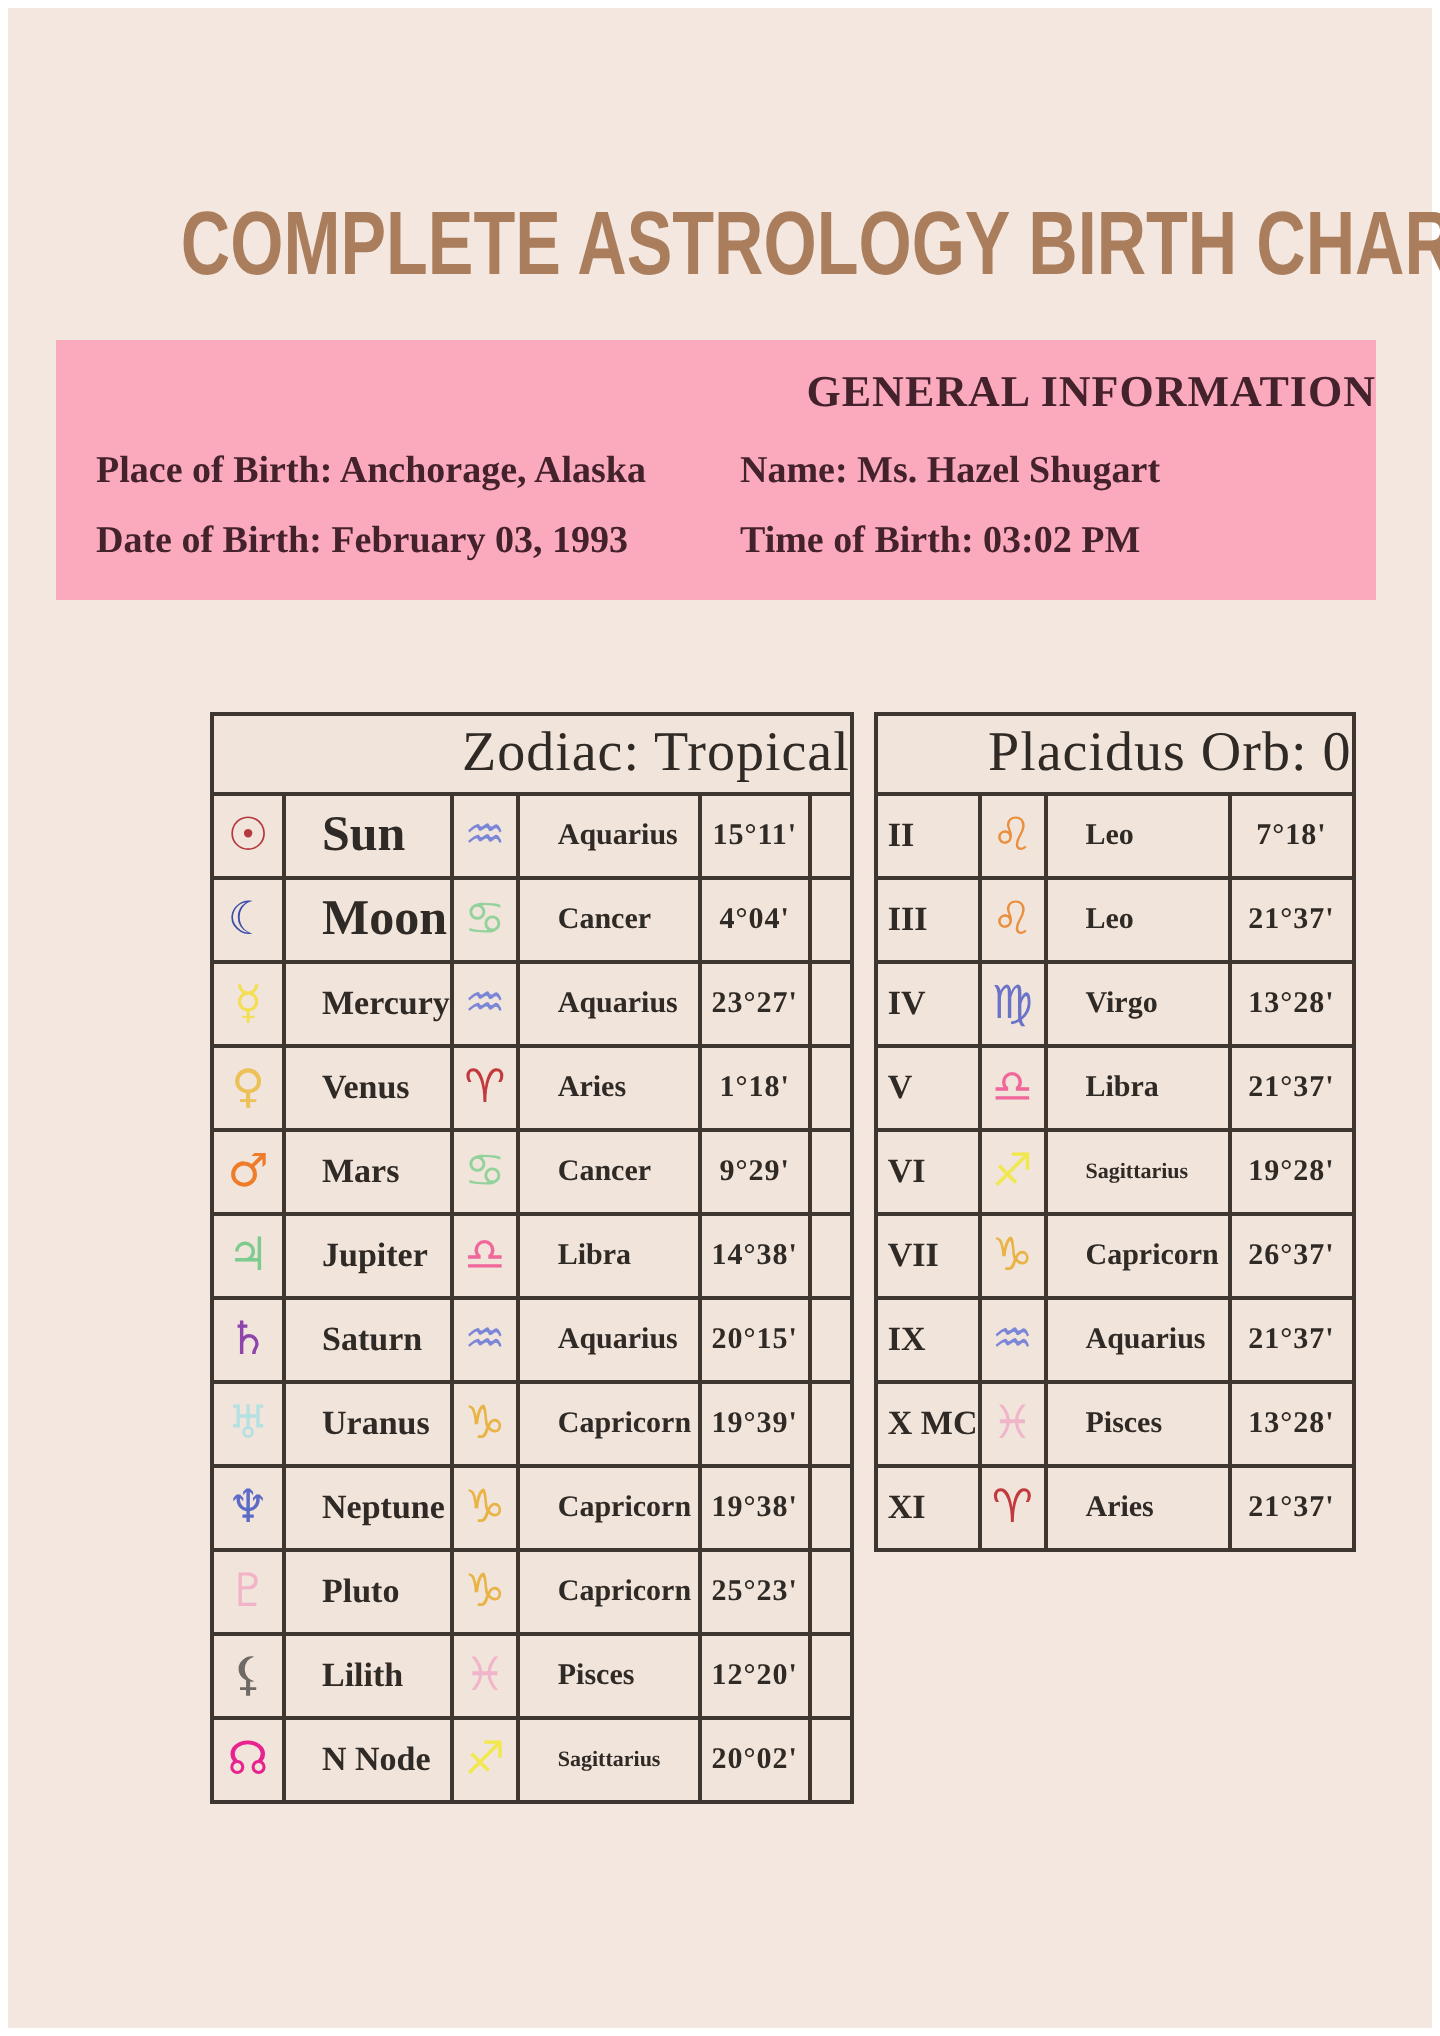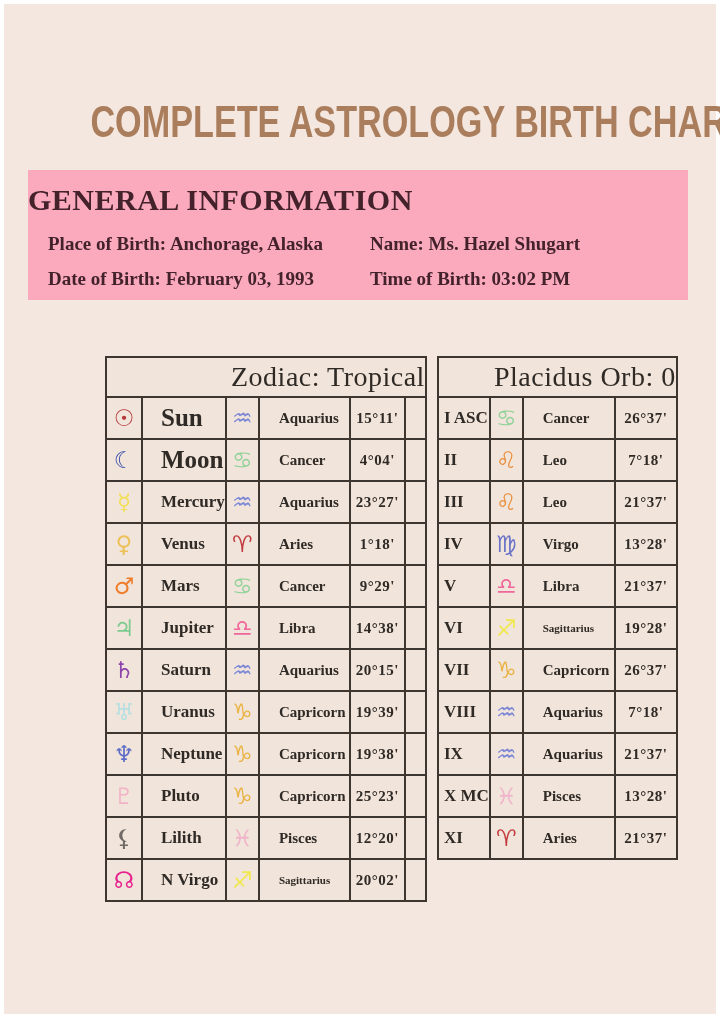--- a/index.html
+++ b/index.html
@@ -23,22 +23,22 @@
     color:#aa7e5d;
     transform:scaleX(0.76); transform-origin:center;
     letter-spacing:0px;
   }
   
   .info-box {
     position:absolute; left:24px; top:166px; width:660px; height:130px;
     background:#fbaabe; color:#44222c;
   }
   .info-heading {
-    text-align:left; padding-top:13px;
-    font-size:30px; font-weight:700; letter-spacing:0.5px;
+    text-align:right; padding-top:13px;
+    font-size:22px; font-weight:700; letter-spacing:0.5px;
   }
   .info-grid {
     display:grid; grid-template-columns:322px auto;
     padding:16px 8px 0 20px; row-gap:13px;
     font-size:19px; font-weight:700;
   }
   
   .tables-wrap {
     position:absolute; left:101px; top:352px;
     display:flex; align-items:flex-start; gap:10px;
@@ -191,21 +191,21 @@
     <td class="c-icon"><span style="color: rgb(111, 106, 102);">⚸</span></td>
     <td class="planet-name">Lilith</td>
     <td class="c-icon"><span style="color: rgb(240, 181, 203);">♓</span></td>
     <td class="sign-name">Pisces</td>
     <td class="c-deg">12°20'</td>
     <td class="c-empty"></td>
   </tr>
 
   <tr>
     <td class="c-icon"><span style="color: rgb(232, 35, 143);">☊</span></td>
-    <td class="planet-name">N Virgo</td>
+    <td class="planet-name">N Node</td>
     <td class="c-icon"><span style="color: rgb(240, 232, 78);">♐</span></td>
     <td class="sign-name small">Sagittarius</td>
     <td class="c-deg">20°02'</td>
     <td class="c-empty"></td>
   </tr>
 </tbody>
     </table>
 
     <table>
       <colgroup>
@@ -213,26 +213,20 @@
           <col style="width:33px">
           <col style="width:92px">
           <col style="width:62px">
       </colgroup>
       <thead>
         <tr>
           <th class="table-title" colspan="4">Placidus Orb: 0</th>
         </tr>
       </thead>
       <tbody id="houses-body">
-  <tr>
-    <td class="house-label">I ASC</td>
-    <td class="c-icon"><span style="color: rgb(148, 210, 156);">♋</span></td>
-    <td class="sign-name">Cancer</td>
-    <td class="c-deg">26°37'</td>
-  </tr>
 
   <tr>
     <td class="house-label">II</td>
     <td class="c-icon"><span style="color: rgb(233, 143, 62);">♌</span></td>
     <td class="sign-name">Leo</td>
     <td class="c-deg">7°18'</td>
   </tr>
 
   <tr>
     <td class="house-label">III</td>
@@ -262,26 +256,20 @@
     <td class="c-deg">19°28'</td>
   </tr>
 
   <tr>
     <td class="house-label">VII</td>
     <td class="c-icon"><span style="color: rgb(233, 180, 69);">♑</span></td>
     <td class="sign-name">Capricorn</td>
     <td class="c-deg">26°37'</td>
   </tr>
 
-  <tr>
-    <td class="house-label">VIII</td>
-    <td class="c-icon"><span style="color: rgb(123, 135, 214);">♒</span></td>
-    <td class="sign-name">Aquarius</td>
-    <td class="c-deg">7°18'</td>
-  </tr>
 
   <tr>
     <td class="house-label">IX</td>
     <td class="c-icon"><span style="color: rgb(123, 135, 214);">♒</span></td>
     <td class="sign-name">Aquarius</td>
     <td class="c-deg">21°37'</td>
   </tr>
 
   <tr>
     <td class="house-label">X MC</td>

